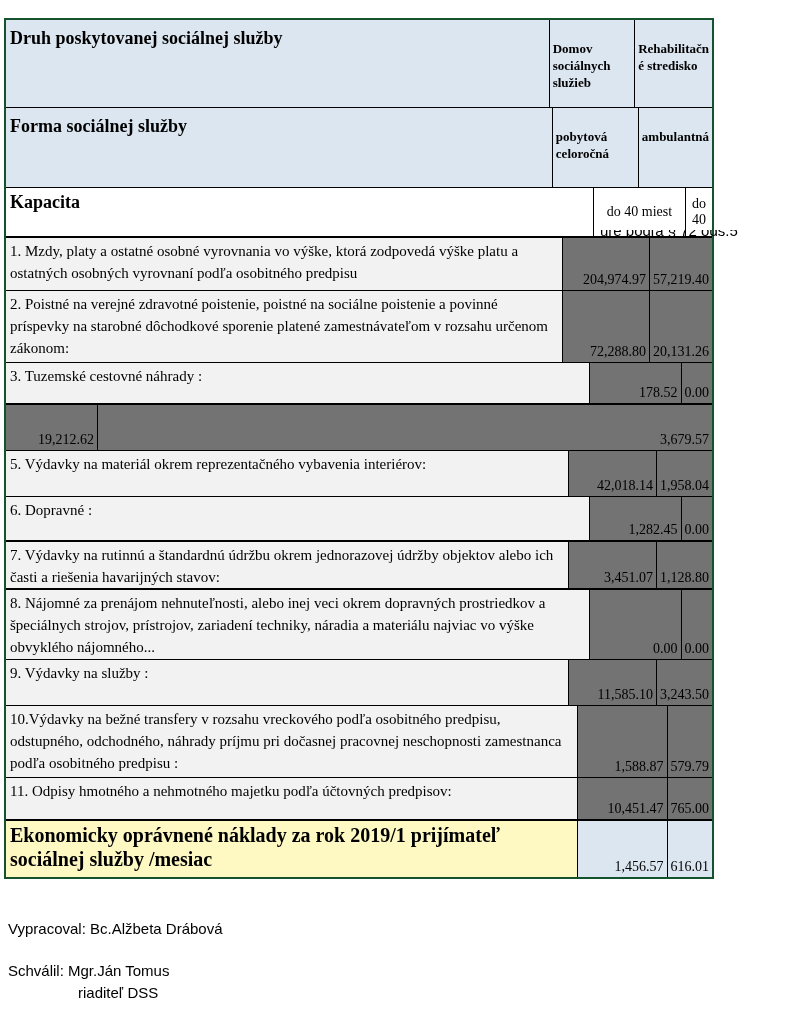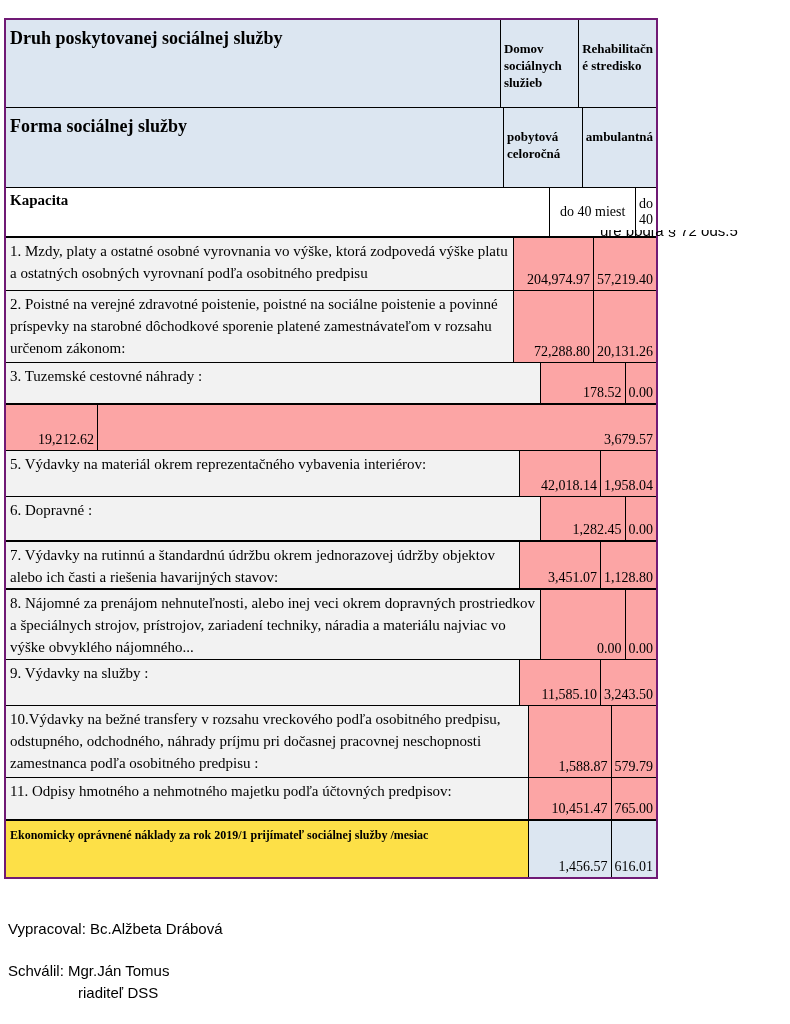--- a/index.html
+++ b/index.html
@@ -1,35 +1,35 @@
 <!DOCTYPE html>
 <html><head>
 <meta charset="utf-8">
 <style>
   html, body { margin:0; padding:0; background:#ffffff; }
   body { width:790px; height:1024px; position:relative; overflow:hidden;
          font-family:"Liberation Serif", serif; color:#000; }
-  .tbl { position:absolute; left:4px; top:18px; width:654px;
-         border:2px solid #701a75; box-sizing:border-box; }
+  .tbl { position:absolute; left:4px; top:18px; width:710px;
+         border:2px solid #14532d; box-sizing:border-box; }
   .row { display:flex; border-bottom:1px solid #000; box-sizing:border-box; position:relative; }
   .row.thick { border-bottom:2px solid #000; }
   .row:last-child { border-bottom:none; }
   .c1 { width:588px; box-sizing:border-box; border-right:1px solid #000; padding:2px 4px; }
   .c2 { width:92px; box-sizing:border-box; border-right:1px solid #000; padding:2px 3px; }
   .c3 { flex:1; box-sizing:border-box; padding:2px 3px; }
   .hdr { background:#dce6f1; }
   .hdr .c1 { font-weight:bold; font-size:18px; padding-top:8px; }
   .hdr .c2, .hdr .c3 { font-weight:bold; font-size:13px; line-height:17px; padding-top:20px; }
   .cap { background:#ffffff; }
-  .cap .c1 { font-weight:bold; font-size:15px; padding-top:4px; }
+  .cap .c1 { font-weight:bold; font-size:18px; padding-top:4px; }
   .cap .c2, .cap .c3 { font-size:14px; text-align:center; display:flex; align-items:center; justify-content:center; }
   .item { background:#f2f2f2; }
   .item .c1 { font-size:15px; line-height:22px; }
-  .item .c2, .item .c3 { font-size:14px; text-align:right; display:flex; align-items:flex-end; justify-content:flex-end; padding-bottom:2px; background:#fca5a5; }
-  .total .c1 { background:#fde047; font-weight:bold; font-size:12px; line-height:24px; }
+  .item .c2, .item .c3 { font-size:14px; text-align:right; display:flex; align-items:flex-end; justify-content:flex-end; padding-bottom:2px; background:#737373; }
+  .total .c1 { background:#fef9c3; font-weight:bold; font-size:20px; line-height:24px; }
   .total .c2, .total .c3 { background:#dce6f1; font-size:14px; text-align:right; display:flex; align-items:flex-end; justify-content:flex-end; padding-bottom:2px; }
   .overflow { position:absolute; left:592px; top:-8px; width:189px; height:8px; overflow:hidden; pointer-events:none; }
   .overflow span { display:block; font-family:"Liberation Sans", sans-serif; font-size:15px; line-height:15px; margin-top:-7px; white-space:nowrap; padding-left:2px; }
   .footer { position:absolute; left:8px; font-family:"Liberation Sans", sans-serif; font-size:15px; }
 </style>
 </head>
 <body>
 
 <div class="tbl">
   <div class="row hdr" style="height:88px">

